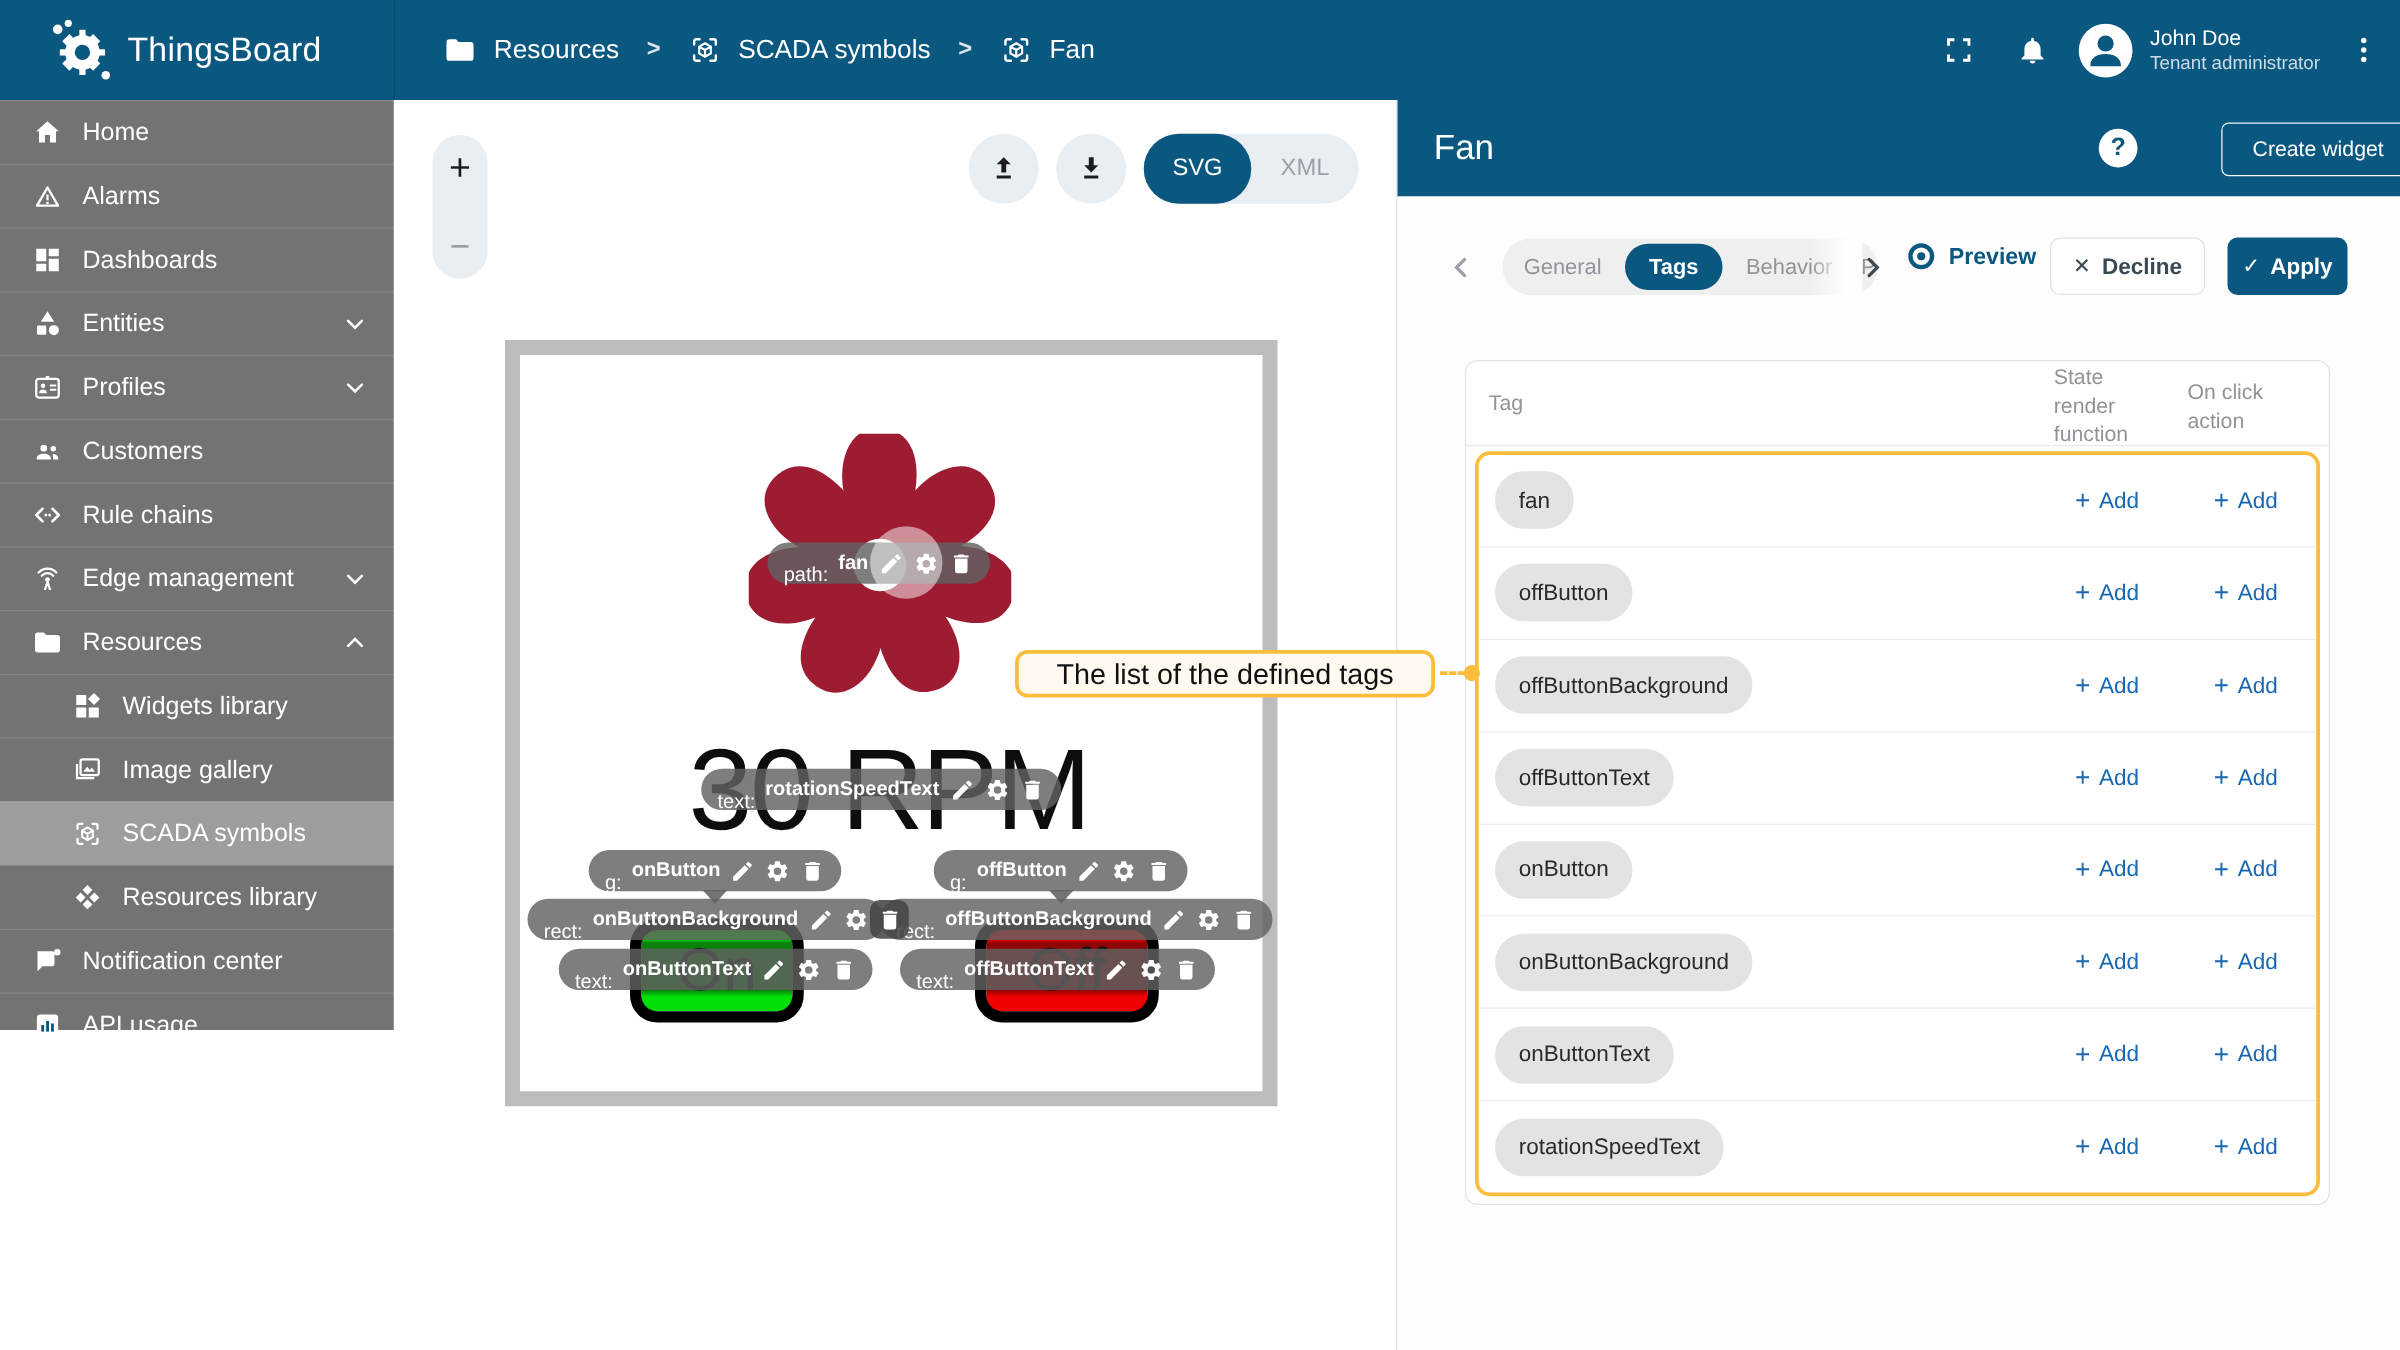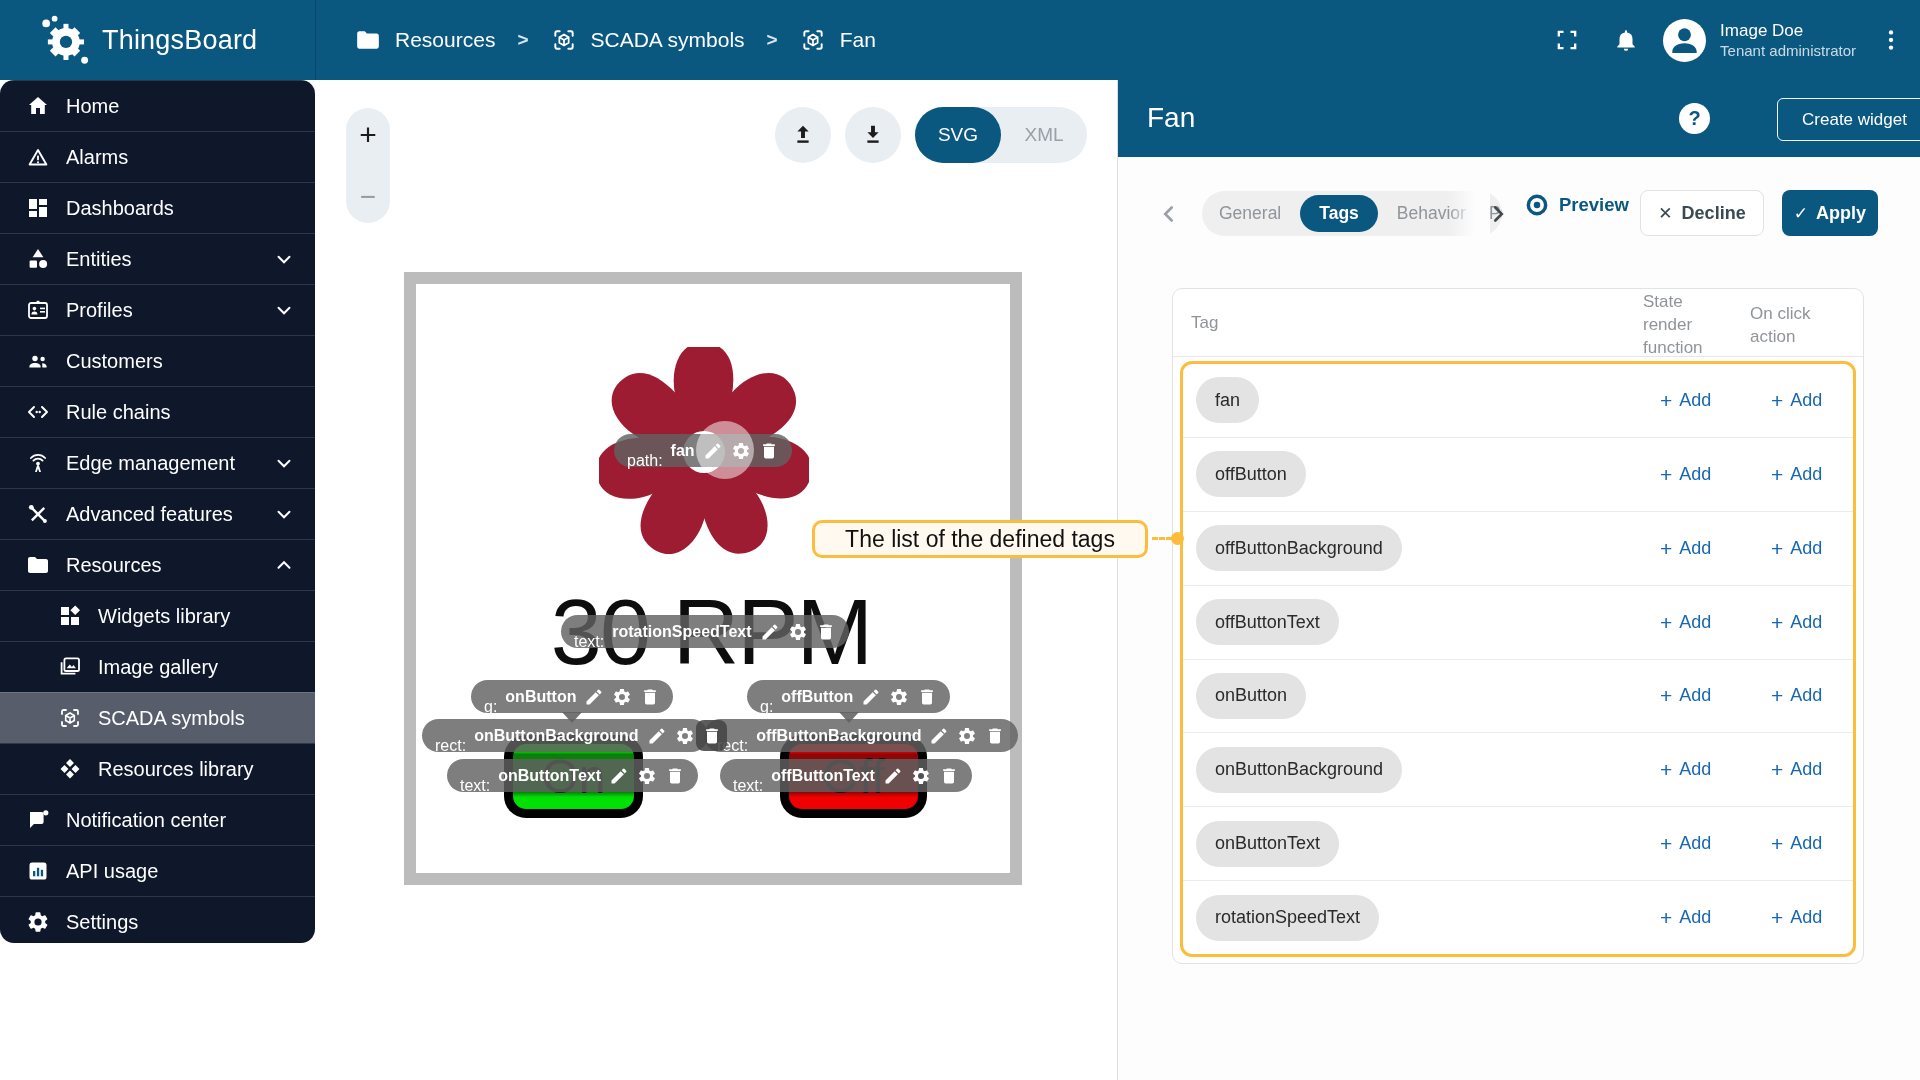--- a/index.html
+++ b/index.html
@@ -13,21 +13,21 @@
   .app-name{color:#fff;font-size:27px;font-weight:500;margin-left:12px;letter-spacing:0.2px;}
   .crumbs{position:absolute;left:355px;top:0;height:80px;display:flex;align-items:center;gap:14px;color:#fff;}
   .crumb-lbl{font-size:21px;color:#fff;}
   .crumb-sep{font-size:19px;font-weight:700;color:rgba(255,255,255,0.85);margin:0 8px;}
   .tb-right{position:absolute;right:0;top:0;height:80px;display:flex;align-items:center;}
   .tb-ic{width:28px;height:28px;color:#fff;}
   .avatar{width:43px;height:43px;border-radius:50%;background:#fff;display:flex;align-items:center;justify-content:center;}
   .user-name{color:#fff;font-size:17px;line-height:21px;}
   .user-role{color:rgba(255,255,255,0.78);font-size:15px;line-height:19px;}
   
-  .sidebar{position:absolute;left:0;top:80px;width:315px;height:863px;background:#0f172a;z-index:5;border-radius:14px;}
+  .sidebar{position:absolute;left:0;top:80px;width:315px;height:744px;background:#737373;z-index:5;}
   .sb-item{height:51px;display:flex;align-items:center;gap:16px;padding-left:26px;position:relative;
     border-top:1px solid rgba(255,255,255,0.14);cursor:pointer;box-sizing:border-box;}
   .sb-item.last{border-bottom:1px solid rgba(255,255,255,0.14);}
   .sb-item.child{padding-left:58px;}
   .sb-item.sel{background:rgba(255,255,255,0.30);}
   .sbi{width:24px;height:24px;color:#fff;flex:none;}
   .sbl{color:#fff;font-size:20px;font-weight:500;white-space:nowrap;}
   .chev{position:absolute;right:20px;width:22px;height:22px;color:#fff;}
   
   .canvas{position:absolute;left:315px;top:80px;width:802px;height:1000px;background:#fff;overflow:hidden;}
@@ -184,21 +184,21 @@
     <svg class="tb-ic" style="width:26px;height:26px;margin-right:24px" viewBox="0 0 24 24">
         <path fill="currentColor" d="M12 22a2 2 0 0 0 2-2h-4a2 2 0 0 0 2 2zm6-6v-5a6 6 0 0 0-5-5.91V4a1 1 0 1 0-2 0v1.09A6 6 0 0 0 6 11v5l-2 2v1h16v-1l-2-2z"></path>
       </svg>
     <div class="avatar">
       <svg style="width:43px;height:43px" viewBox="0 0 24 24">
         <circle cx="12" cy="8.8" r="3.6" fill="#0a5780"></circle>
         <path d="M12 13.5c-4.2 0-6.8 2.1-6.8 4.7V19h13.6v-.8c0-2.6-2.6-4.7-6.8-4.7z" fill="#0a5780"></path>
       </svg>
     </div>
     <div style="margin-left:14px;margin-right:22px">
-      <div class="user-name">Image Doe</div>
+      <div class="user-name">John Doe</div>
       <div class="user-role">Tenant administrator</div>
     </div>
     <svg class="tb-ic" style="width:26px;height:26px;margin-right:16px" viewBox="0 0 24 24">
       <circle cx="12" cy="5" r="2" fill="currentColor"></circle>
         <circle cx="12" cy="12" r="2" fill="currentColor"></circle>
         <circle cx="12" cy="19" r="2" fill="currentColor"></circle>
     </svg>
   </div>
 </div>
 
@@ -265,32 +265,20 @@
       </svg>
     <span class="sbl">Rule chains</span>
   </div>
   <div class="sb-item">
     <svg class="sbi" viewBox="0 0 24 24">
         <path d="M7.4 9.6a6.2 6.2 0 0 1 9.2 0M4.9 7a9.6 9.6 0 0 1 14.2 0" fill="none" stroke="currentColor" stroke-width="1.8" stroke-linecap="round"></path>
         <circle cx="12" cy="12.6" r="1.9" fill="currentColor"></circle>
         <path d="M11.1 14.2h1.8L15 21h-1.8l-1.2-3.4L10.8 21H9z" fill="currentColor"></path>
       </svg>
     <span class="sbl">Edge management</span>
-    <svg class="chev">
-        <use href="#i-chev-down"></use>
-      </svg>
-  </div>
-  <div class="sb-item">
-    <svg class="sbi" viewBox="0 0 24 24">
-        <rect x="3.2" y="10.9" width="17.6" height="2.4" transform="rotate(45 12 12)" fill="currentColor"></rect>
-        <rect x="3.2" y="10.9" width="17.6" height="2.4" transform="rotate(-45 12 12)" fill="currentColor"></rect>
-        <circle cx="5.3" cy="5.3" r="2.4" fill="currentColor"></circle>
-        <circle cx="18.9" cy="18.9" r="2" fill="currentColor"></circle>
-      </svg>
-    <span class="sbl">Advanced features</span>
     <svg class="chev">
         <use href="#i-chev-down"></use>
       </svg>
   </div>
   <div class="sb-item">
     <svg class="sbi">
         <use href="#i-folder"></use>
       </svg>
     <span class="sbl">Resources</span>
     <svg class="chev">

